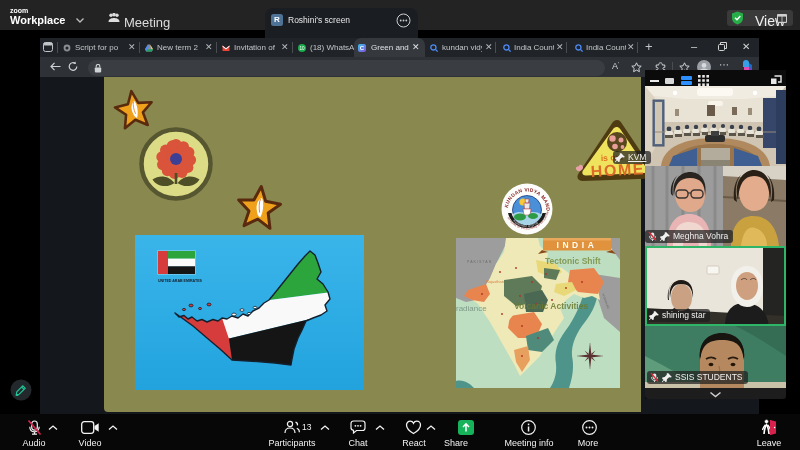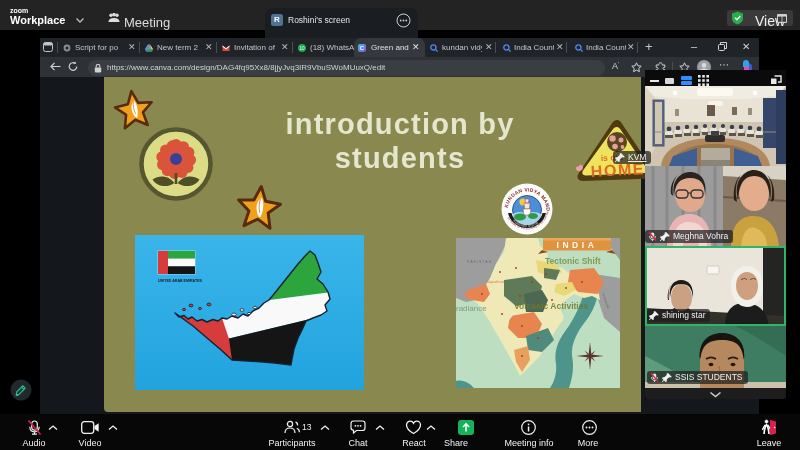--- a/index.html
+++ b/index.html
@@ -150,21 +150,20 @@
       <path d="M4.5 0.8 L1 4.5 L4.5 8.2 M1 4.5 L10.5 4.5" stroke="#cfd2d5" stroke-width="1.2" fill="none"></path>
     </svg>
   <svg class="abs" style="left:68px;top:61px;" width="10" height="11" viewBox="0 0 10 11">
       <path d="M8.8 5.5 A3.8 3.8 0 1 1 7.5 2.6" stroke="#cfd2d5" stroke-width="1.2" fill="none"></path>
       <path d="M7.5 0.4 L7.7 3 L5.2 2.6 Z" fill="#cfd2d5"></path>
     </svg>
   <svg class="abs" style="left:94px;top:63.5px;" width="8" height="9" viewBox="0 0 8 9">
       <rect x="0.8" y="3.4" width="6.4" height="5" rx="0.8" fill="#cfd2d5"></rect>
       <path d="M2.2 3.4 L2.2 2.2 A1.8 1.8 0 0 1 5.8 2.2 L5.8 3.4" stroke="#cfd2d5" stroke-width="1.1" fill="none"></path>
     </svg>
-  <div class="abs" style="left:107px;top:63px;color:#d2d4d6;font-size:8px;">https://www.canva.com/design/DAG4fq95Xx8/8jjyJvq3IR9VbuSWoMUuxQ/edit</div>
 
   <div class="abs" style="left:612px;top:61px;color:#cfd2d5;font-size:9px;">A<span style="font-size:6px;vertical-align:3px;">ʹ</span></div>
   <svg class="abs" style="left:631px;top:62px;" width="11" height="11" viewBox="0 0 11 11">
       <path d="M5.5 0.8 L6.9 3.8 L10.2 4.2 L7.8 6.4 L8.4 9.7 L5.5 8.1 L2.6 9.7 L3.2 6.4 L0.8 4.2 L4.1 3.8 Z" stroke="#cfd2d5" fill="none"></path>
     </svg>
   <svg class="abs" style="left:655px;top:62px;" width="11" height="11" viewBox="0 0 11 11">
       <path d="M5.5 0.8 C7 0.8 7.5 2 7.2 3 L9.8 3 L9.8 5.4 C8.8 5.1 8 5.6 8 6.5 C8 7.4 8.8 7.9 9.8 7.6 L9.8 10 L1.2 10 L1.2 7.6 C2.2 7.9 3 7.4 3 6.5 C3 5.6 2.2 5.1 1.2 5.4 L1.2 3 L3.8 3 C3.5 2 4 0.8 5.5 0.8 Z" stroke="#cfd2d5" fill="none"></path>
     </svg>
   <div class="tsep" style="left:672px;top:62px;"></div>
   <svg class="abs" style="left:679px;top:62px;" width="11" height="11" viewBox="0 0 11 11">
@@ -219,21 +218,20 @@
   </svg>
 
   <svg class="abs" style="left:234px;top:183px;" width="50" height="50" viewBox="0 0 44 44">
     <g transform="rotate(6 22 22)">
       <path d="M22 3 L27.2 15.5 L40.5 16.8 L30.5 25.6 L33.5 38.8 L22 31.8 L10.5 38.8 L13.5 25.6 L3.5 16.8 L16.8 15.5 Z" fill="#f0a11c" stroke="#5a2a0e" stroke-width="2.6" stroke-linejoin="round"></path>
       <path d="M23.5 13 C20 15 19 20 20.5 25 C21 27.5 22.5 30 24 30 C25 28 25.8 24 25.5 20 C25.3 17 24.8 14.5 23.5 13 Z" fill="#fff"></path>
       <path d="M22.5 14 C21.5 17 21.8 22 23 26" stroke="#e08030" stroke-width="0.8" fill="none"></path>
     </g>
   </svg>
 
-  <div class="abs" style="left:200px;top:107px;width:400px;text-align:center;color:#e4e7cd;font-size:29px;font-weight:bold;letter-spacing:1.2px;line-height:34px;">introduction by<br>students</div>
 
   <svg class="abs" style="left:565px;top:112px;" width="80" height="78" viewBox="0 0 80 78">
     <path d="M52 8 C54.5 8 56 10 57.5 12.5 L88 58 C90 61.5 89 65 85 66.5 L18 69 C13 69 11 65.5 13.5 61.5 L46.5 12 C48 9.5 50 8 52 8 Z" fill="#4f3b12"></path>
     <path d="M52 15 C53.5 15 54.5 16 55.5 17.5 L81 55.5 C82.5 58 82 60.5 79 61 L21 63.5 C17.5 63.5 16.5 61 18 58.5 L48.5 16.5 C49.5 15.5 50.5 15 52 15 Z" fill="#efe35e"></path>
     <circle cx="52" cy="30" r="10" fill="#57461e"></circle>
     <circle cx="47.5" cy="26.5" r="3.2" fill="#e89f9a"></circle>
       <circle cx="56" cy="28" r="2.5" fill="#e89f9a"></circle>
       <circle cx="50" cy="34.5" r="2.8" fill="#e89f9a"></circle>
       <circle cx="57.5" cy="35" r="1.9" fill="#e89f9a"></circle>
     <text x="36" y="49" font-size="8.5" font-weight="bold" fill="#e2701f" transform="rotate(-3 36 49)" font-family="Liberation Sans">is our</text>

